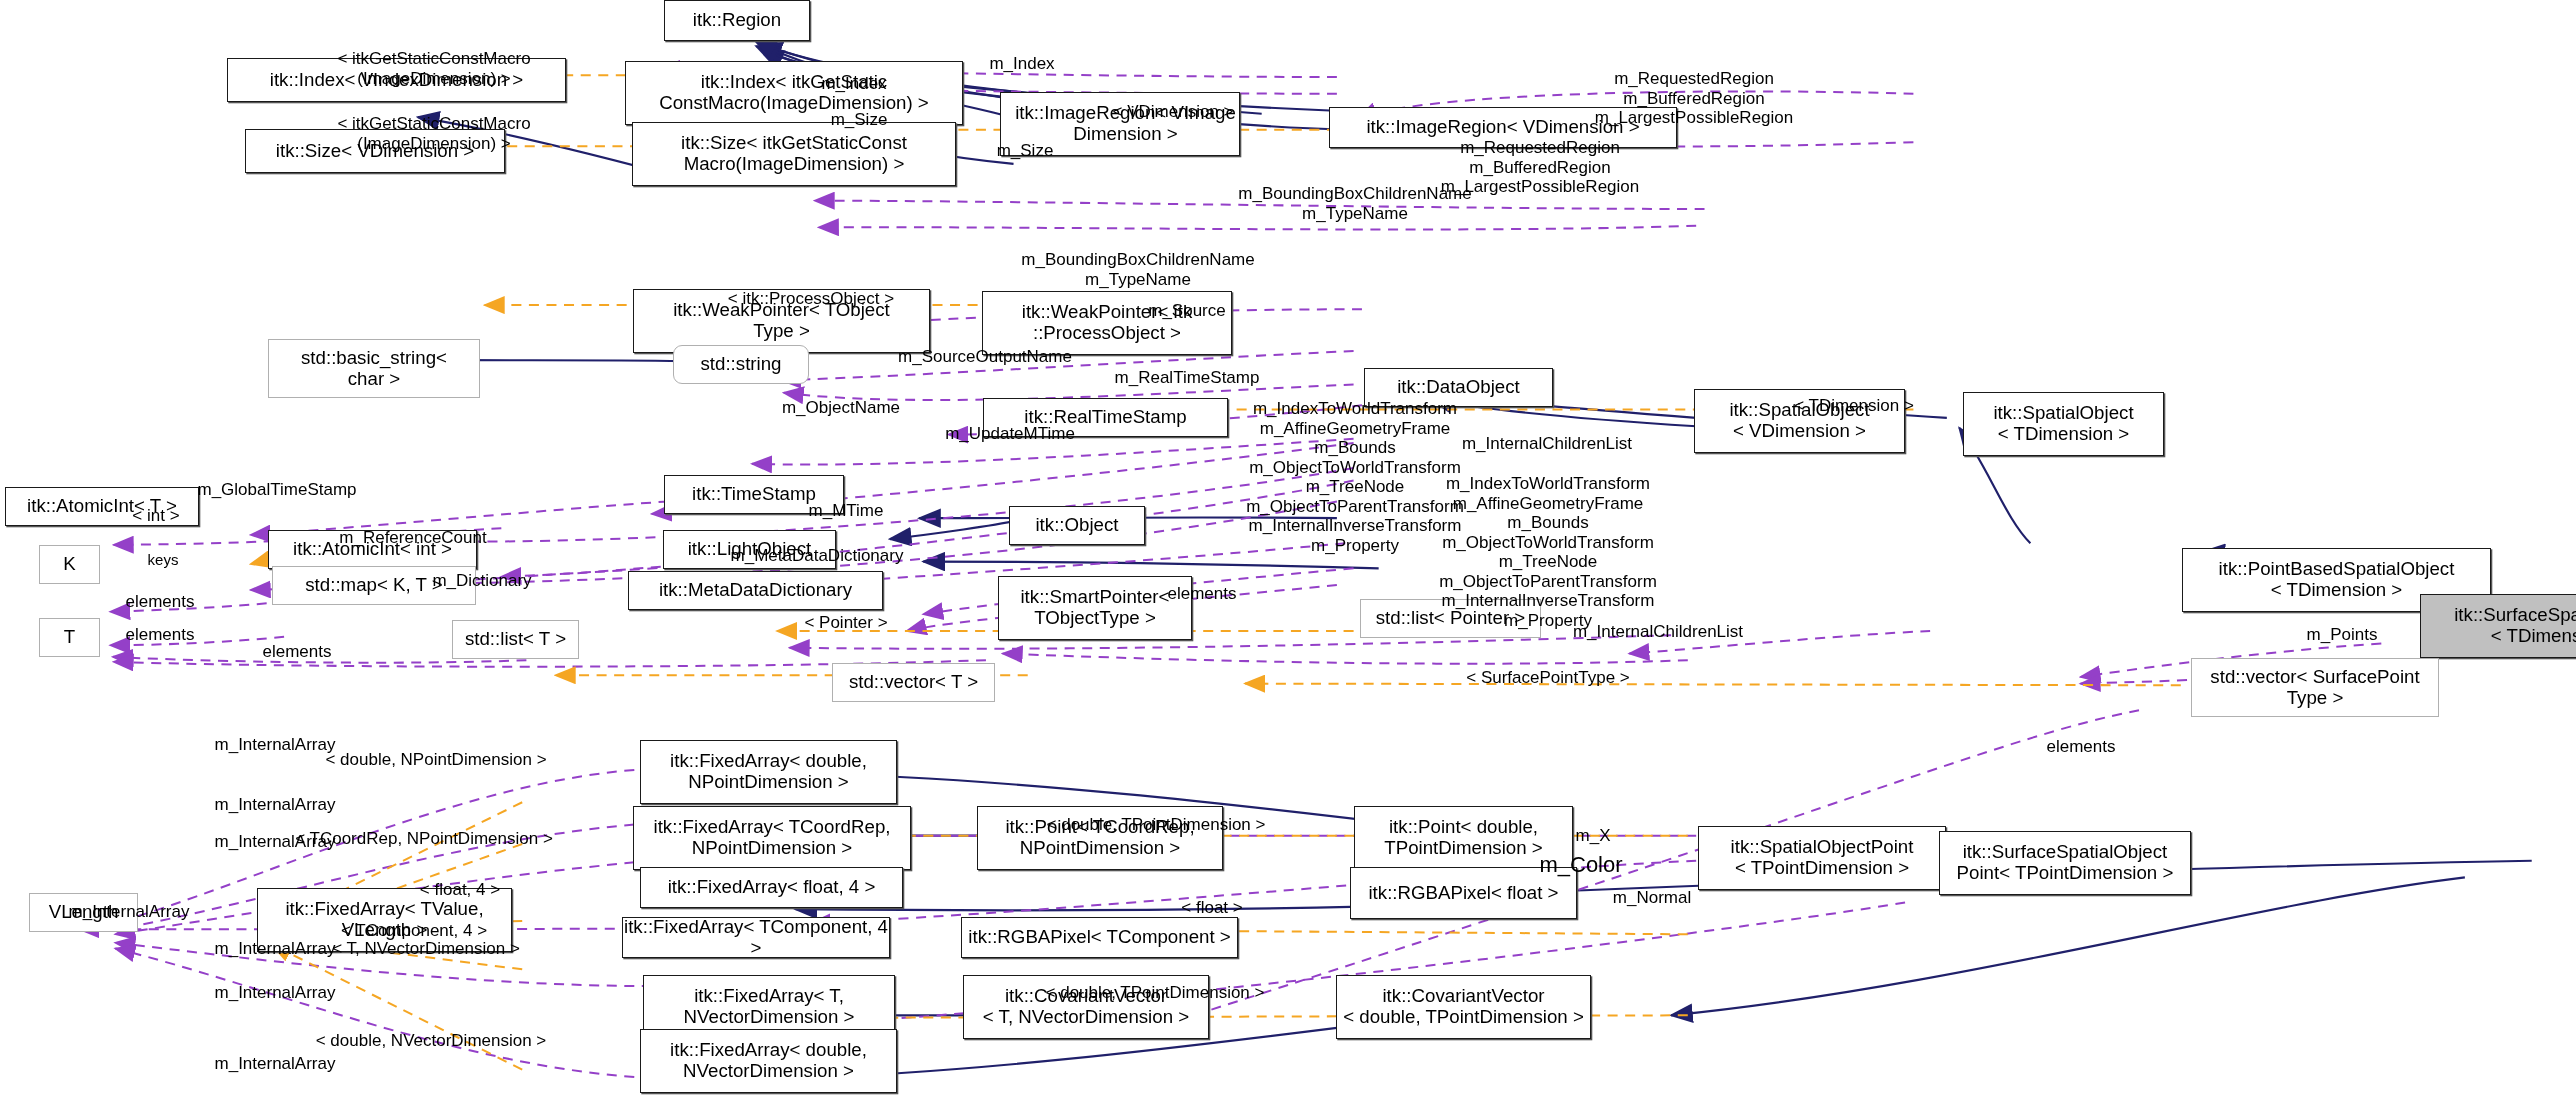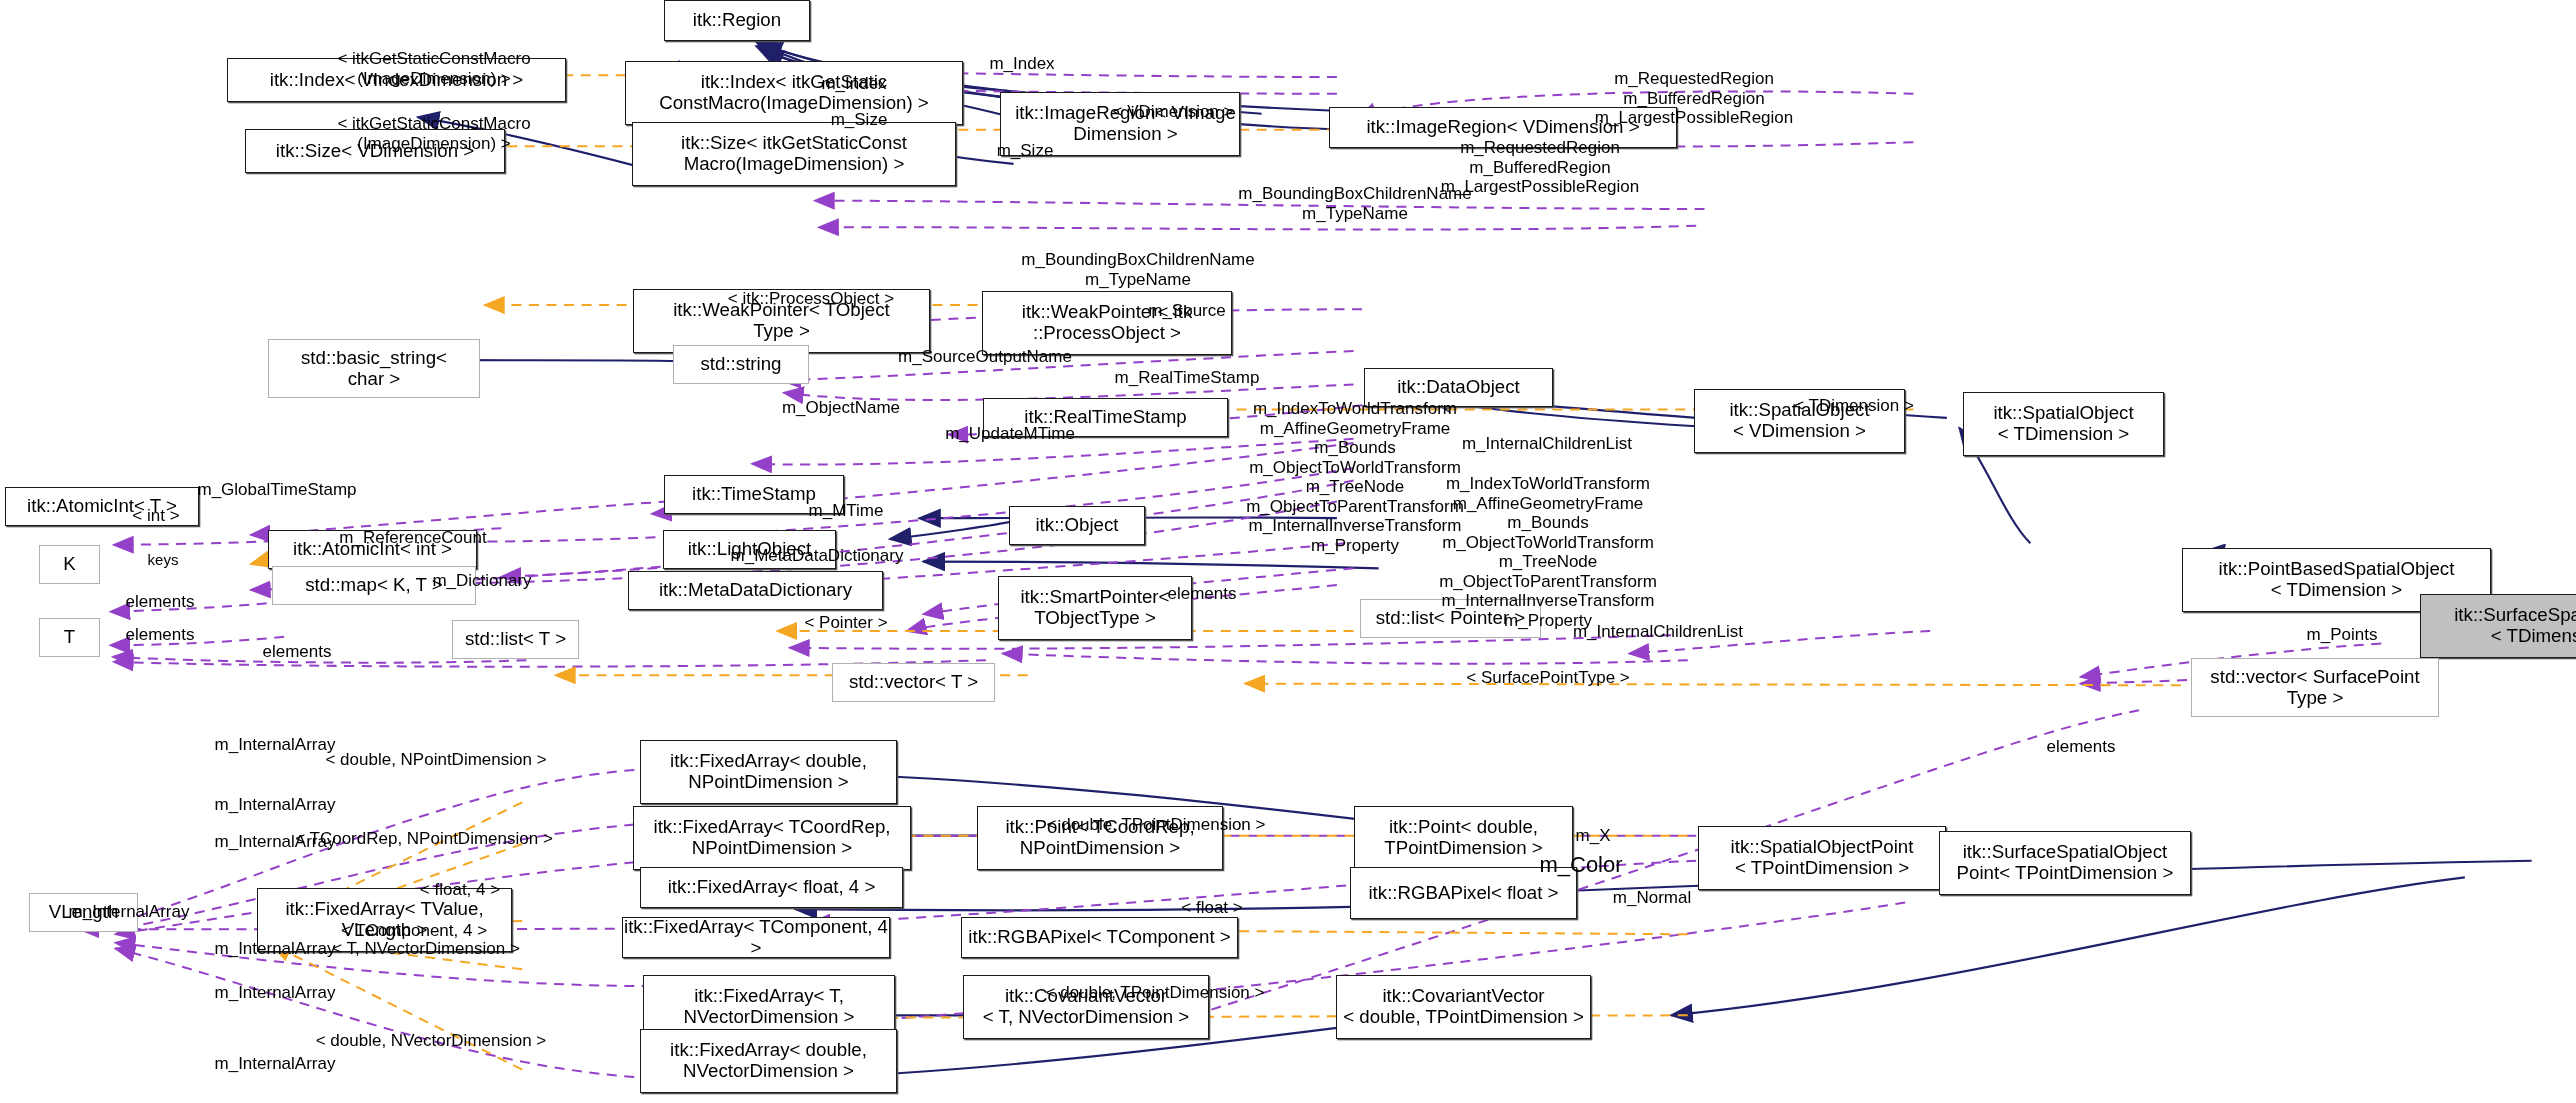--- a/index.html
+++ b/index.html
@@ -130,21 +130,21 @@
 ConstMacro(ImageDimension) &gt;</div>
       <div class="node solid" style="left: 632px; top: 122px; width: 324px; height: 64px; font-size: 18.7px;">itk::Size&lt; itkGetStaticConst
 Macro(ImageDimension) &gt;</div>
       <div class="node solid" style="left: 1000px; top: 92px; width: 240px; height: 64px; font-size: 18.7px; padding-left: 11px;">itk::ImageRegion&lt; VImage
 Dimension &gt;</div>
       <div class="node solid" style="left: 1329px; top: 107px; width: 348px; height: 41px; font-size: 18.7px;">itk::ImageRegion&lt; VDimension &gt;</div>
       <div class="node solid" style="left: 633px; top: 289px; width: 297px; height: 64px; font-size: 18.7px;">itk::WeakPointer&lt; TObject
 Type &gt;</div>
       <div class="node light" style="left: 268px; top: 339px; width: 212px; height: 59px; font-size: 18.7px;">std::basic_string&lt;
 char &gt;</div>
-      <div class="node light" style="left: 673px; top: 345px; width: 136px; height: 39px; font-size: 18.7px;">std::string</div>
+      <div class="node light" style="left: 673px; top: 345px; width: 136px; height: 39px; font-size: 18.7px; border-radius: 9px;">std::string</div>
       <div class="node solid" style="left: 982px; top: 291px; width: 250px; height: 64px; font-size: 18.7px;">itk::WeakPointer&lt; itk
 ::ProcessObject &gt;</div>
       <div class="node solid" style="left: 983px; top: 398px; width: 245px; height: 39px; font-size: 18.7px;">itk::RealTimeStamp</div>
       <div class="node solid" style="left: 1364px; top: 368px; width: 189px; height: 39px; font-size: 18.7px;">itk::DataObject</div>
       <div class="node solid" style="left: 664px; top: 475px; width: 180px; height: 39px; font-size: 18.7px;">itk::TimeStamp</div>
       <div class="node solid" style="left: 1009px; top: 506px; width: 136px; height: 39px; font-size: 18.7px;">itk::Object</div>
       <div class="node solid" style="left: 5px; top: 487px; width: 194px; height: 39px; font-size: 18.7px;">itk::AtomicInt&lt; T &gt;</div>
       <div class="node solid" style="left: 268px; top: 530px; width: 209px; height: 39px; font-size: 18.7px;">itk::AtomicInt&lt; int &gt;</div>
       <div class="node solid" style="left: 663px; top: 530px; width: 173px; height: 39px; font-size: 18.7px;">itk::LightObject</div>
       <div class="node light" style="left: 39px; top: 545px; width: 61px; height: 39px; font-size: 18.7px;">K</div>

